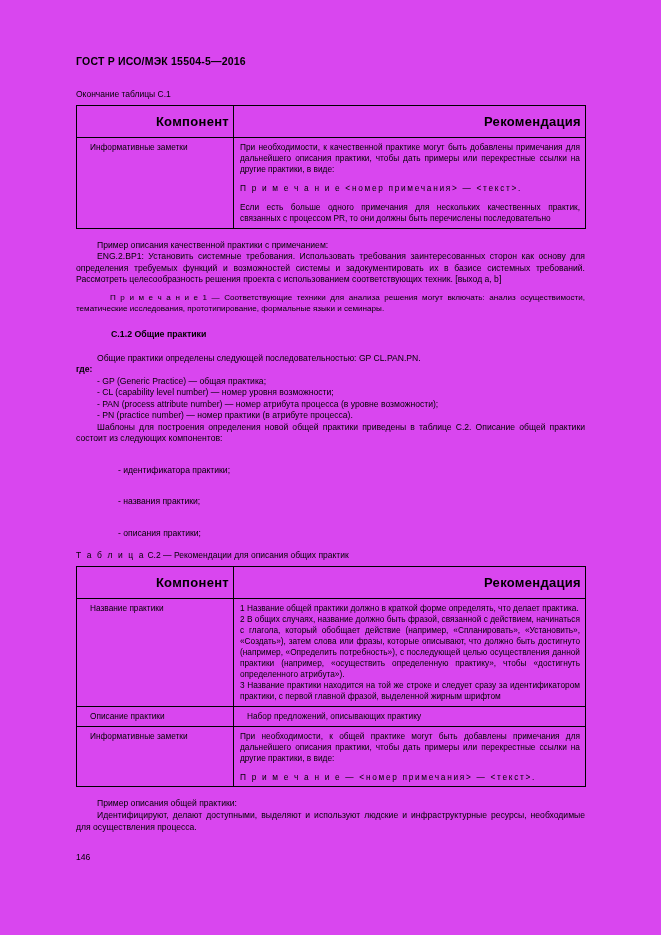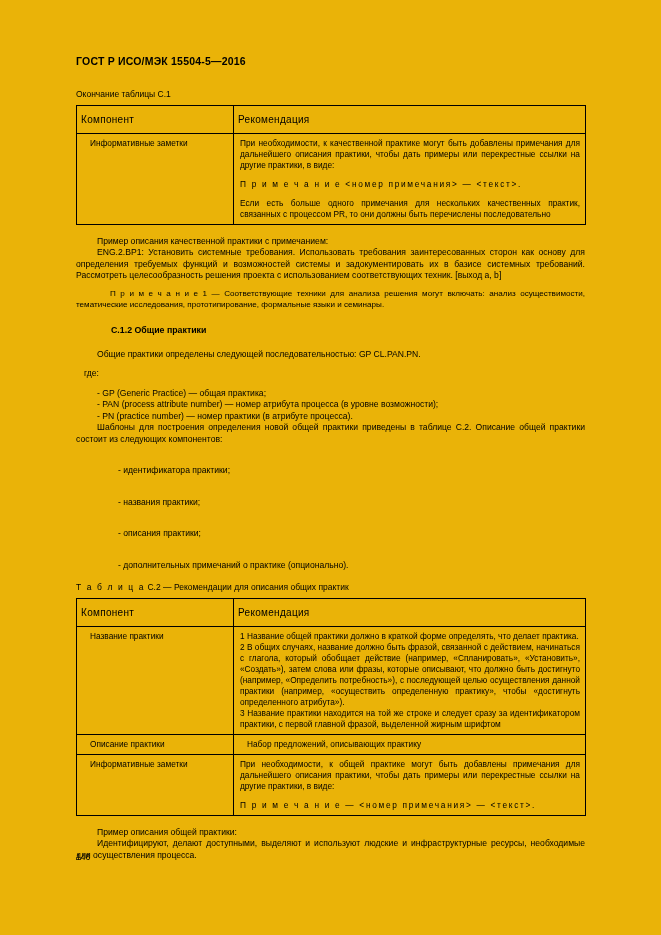--- a/index.html
+++ b/index.html
@@ -9,21 +9,21 @@
   }
   body {
     font-family: "Liberation Sans", sans-serif;
     color: #000000;
   }
   .page {
     position: relative;
     width: 661px;
     height: 935px;
     box-sizing: border-box;
-    background: #eab308;
+    background: #d946ef;
     overflow: hidden;
   }
   .content {
     position: absolute;
     left: 76px;
     top: 55px;
     width: 509px;
   }
   .doc-header {
     font-size: 10.5px;
@@ -50,23 +50,23 @@
   }
   table.doc-table th,
   table.doc-table td {
     border: 0.8px solid #000000;
     vertical-align: top;
     padding: 4px 5px 4px 6px;
     font-size: 8.3px;
     line-height: 1.32;
   }
   table.doc-table th {
-    font-weight: normal;
-    font-size: 10px;
-    text-align: left;
+    font-weight: bold;
+    font-size: 13px;
+    text-align: right;
     vertical-align: middle;
     padding: 7px 4px;
     letter-spacing: 0.3px;
   }
   table.doc-table col.c1 { width: 157px; }
   table.doc-table col.c2 { width: 352px; }
   td.just p {
     margin: 0;
     text-align: justify;
     text-justify: inter-word;
@@ -112,21 +112,22 @@
     margin: 0;
     padding-left: 21px;
   }
   .list-line.deep {
     padding-left: 42px;
     margin-top: 20px;
   }
   .plain-line {
     font-size: 8.6px;
     line-height: 1.34;
-    margin: 8px;
+    margin: 0;
+    font-weight: bold;
   }
   .blk {
     margin-top: 11px;
   }
   .blk-sm {
     margin-top: 7px;
   }
   .page-number {
     position: absolute;
     left: 76px;
@@ -177,27 +178,27 @@
 
     <div class="blk-sm">
       <p class="note-par indent">П р и м е ч а н и е 1 — Соответствующие техники для анализа решения могут включать: анализ осуществимости, тематические исследования, прототипирование, формальные языки и семинары.</p>
     </div>
 
     <div class="blk">
       <p class="sec-head">С.1.2 Общие практики</p>
       <p class="body-par indent">Общие практики определены следующей последовательностью: GP CL.PAN.PN.</p>
       <p class="plain-line">где:</p>
       <p class="list-line">- GP (Generic Practice) — общая практика;</p>
+      <p class="list-line">- CL (capability level number) — номер уровня возможности;</p>
       <p class="list-line">- PAN (process attribute number) — номер атрибута процесса (в уровне возможности);</p>
       <p class="list-line">- PN (practice number) — номер практики (в атрибуте процесса).</p>
       <p class="body-par indent">Шаблоны для построения определения новой общей практики приведены в таблице С.2. Описание общей практики состоит из следующих компонентов:</p>
       <p class="list-line deep">- идентификатора практики;</p>
       <p class="list-line deep">- названия практики;</p>
       <p class="list-line deep">- описания практики;</p>
-      <p class="list-line deep">- дополнительных примечаний о практике (опционально).</p>
     </div>
 
     <div class="blk">
       <div class="table-caption spaced"><span class="sp">Т а б л и ц а</span> <span>С.2 — Рекомендации для описания общих практик</span></div>
     </div>
 
     <table class="doc-table">
       <colgroup>
           <col class="c1">
           <col class="c2">

